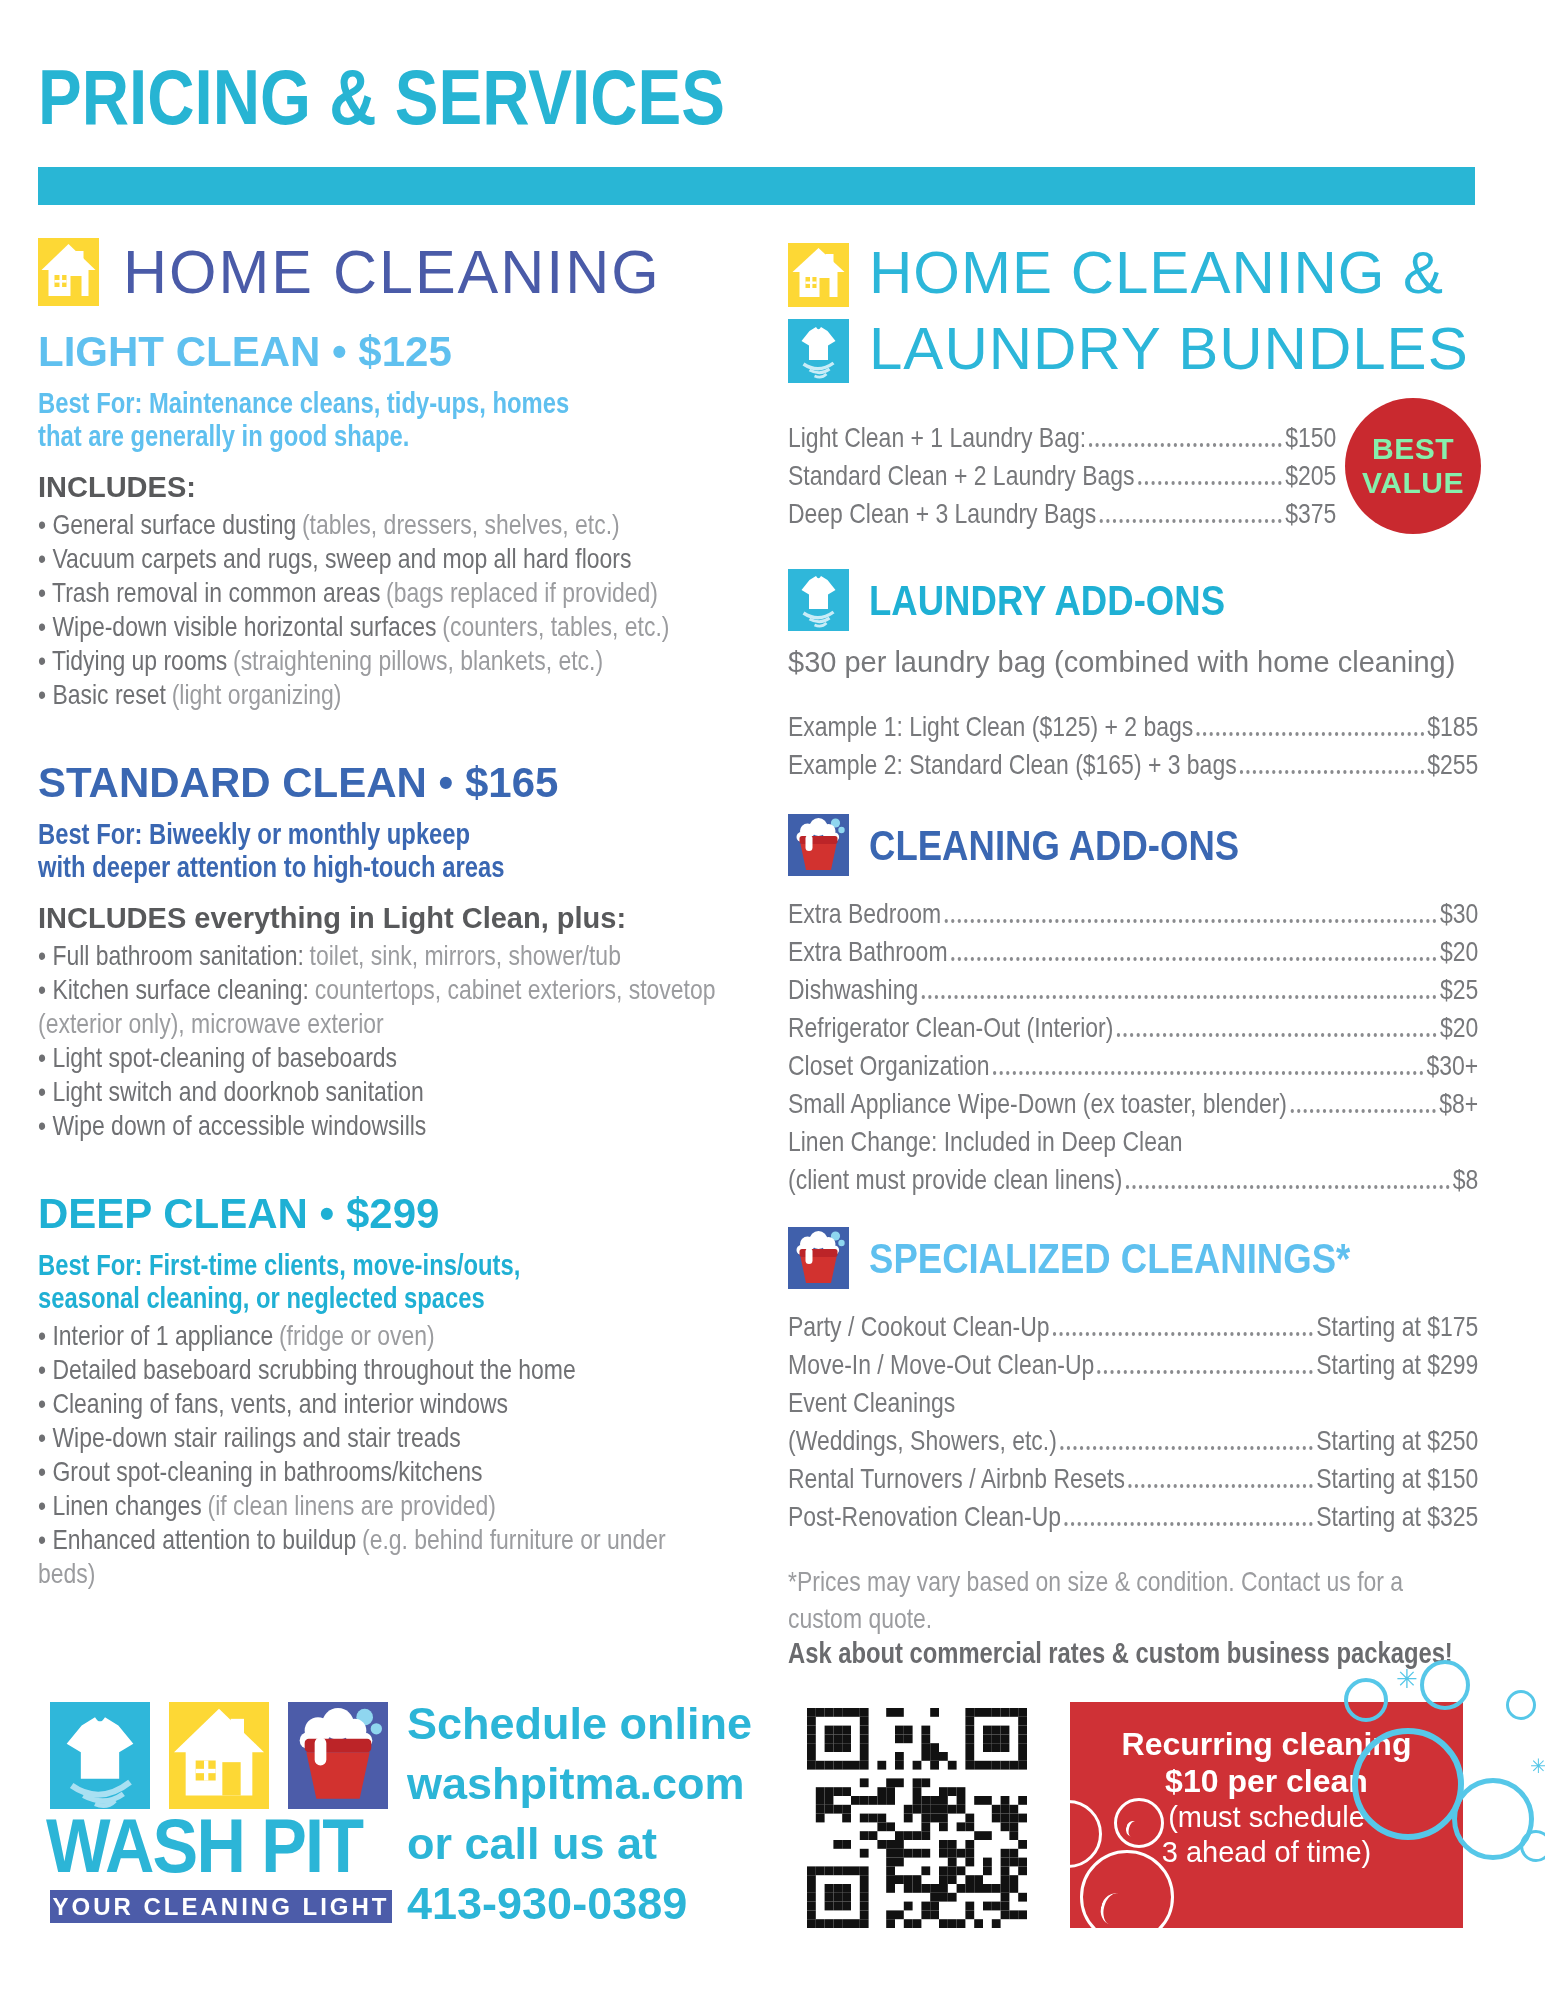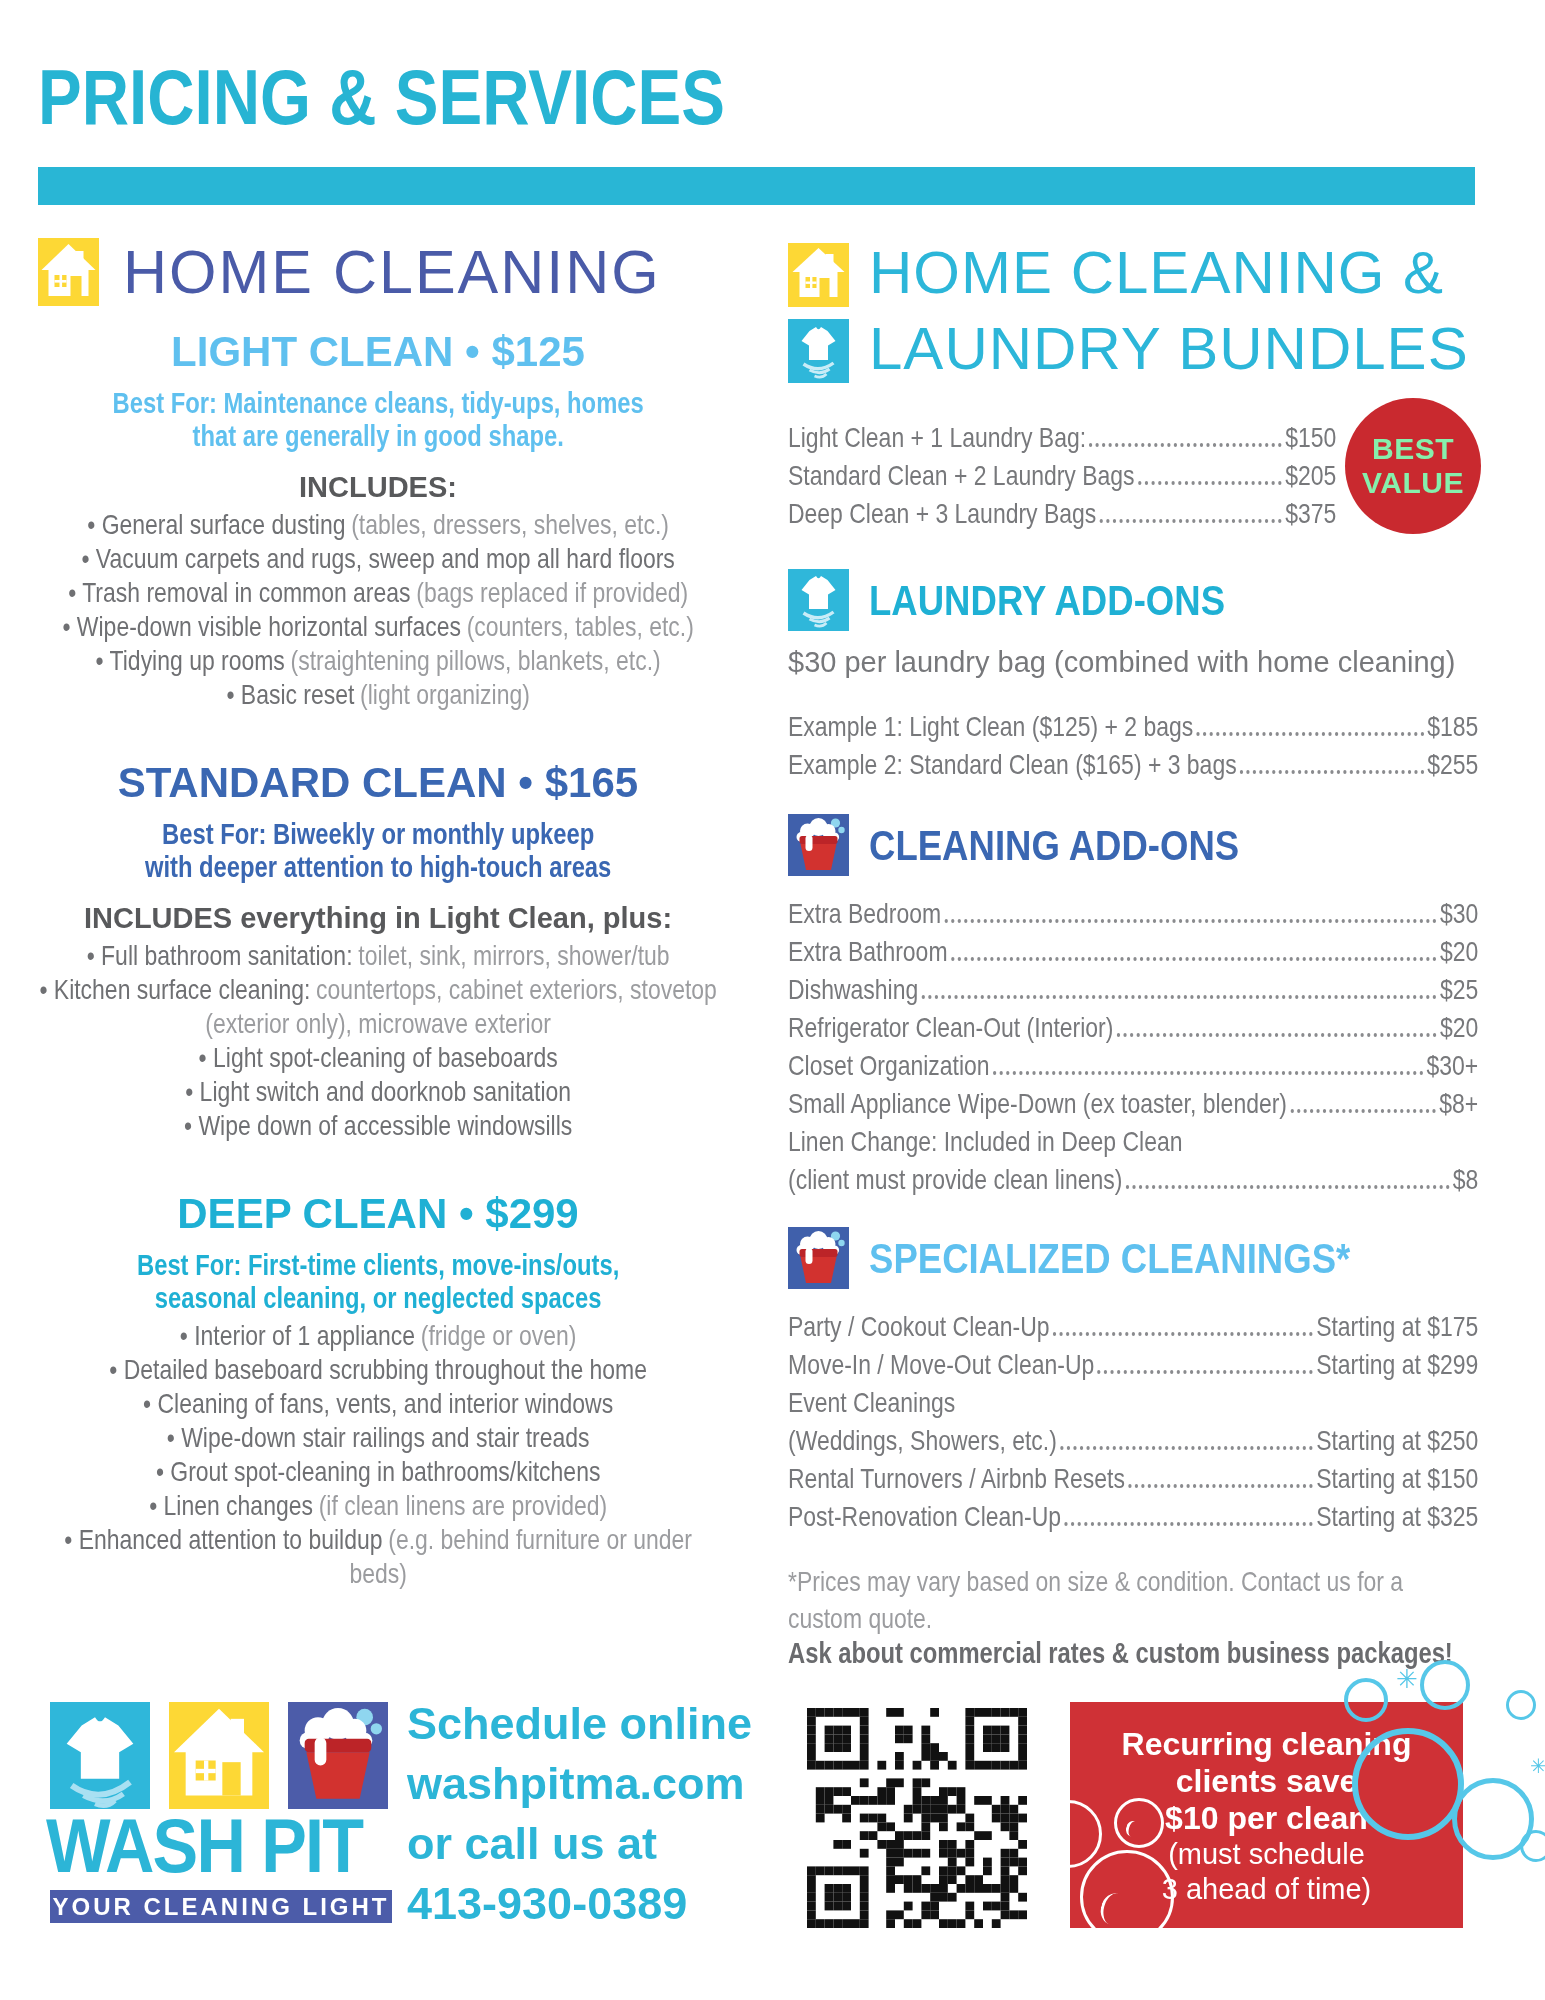--- a/index.html
+++ b/index.html
@@ -21,21 +21,21 @@
   .sec-header{display:flex;align-items:center;gap:24px;}
   .sq{display:inline-flex;align-items:center;justify-content:center;flex:0 0 auto;}
   .sq svg{display:block;}
   .sq.yellow{background:#FDD835;}
   .sq.cyan{background:#2fb7da;}
   .sq.blue{background:#4060ab;}
   .big-sec-title{font-size:61px;color:#4a5ba8;letter-spacing:2px;white-space:nowrap;}
   .rc-title{font-size:60px;color:#2cb6d9;letter-spacing:1px;white-space:nowrap;}
   .rc-row{display:flex;align-items:flex-end;gap:20px;height:64px;margin-bottom:12px;}
   
-  .tier{margin-top:0;text-align:center;}
+  .tier{margin-top:0;}
   .tier-heading{font-size:42px;font-weight:bold;line-height:46px;margin:22px 0 0 0;white-space:nowrap;}
   .tier.t2 .tier-heading,.tier.t3 .tier-heading{margin-top:48px;}
   .tier.t1 .tier-heading,.tier.t1 .best-for{color:#5fc0ef;}
   .tier.t2 .tier-heading,.tier.t2 .best-for{color:#3a67b2;}
   .tier.t3 .tier-heading,.tier.t3 .best-for{color:#1fb0d4;}
   .best-for{margin-top:12px;font-weight:bold;font-size:29px;line-height:33px;}
   .best-for p{margin:0;}
   .includes{margin:18px 0 0 0;font-weight:bold;font-size:29px;color:#58595b;line-height:33px;}
   .squeeze{width:122%;transform:scaleX(.82);transform-origin:0 0;}
   ul.bullets{list-style:none;margin:4px 0 0 0;padding:0;font-size:28px;line-height:34px;}
@@ -738,21 +738,20 @@
       <rect x="211.20" y="149.60" width="8.80" height="8.80" fill="#111"></rect>
       <rect x="211.20" y="158.40" width="8.80" height="8.80" fill="#111"></rect>
       <rect x="211.20" y="184.80" width="8.80" height="8.80" fill="#111"></rect>
       <rect x="211.20" y="202.40" width="8.80" height="8.80" fill="#111"></rect>
     </svg>
 
   <div class="promo">
     <div>
 
     <p class="pb">Recurring cleaning</p>
-        <p class="pb">clients save</p>
         <p class="pb">$10 per clean</p>
       </div>
     <div>
 
     <p class="pr">(must schedule</p>
         <p class="pr">3 ahead of time)</p>
       </div>
     <span class="bub" style="left:-36px;top:98px;width:62px;height:62px;"></span>
     <span class="bub" style="left:44px;top:96px;width:44px;height:44px;"></span>
     <span class="bub" style="left:10px;top:148px;width:88px;height:88px;"></span>

